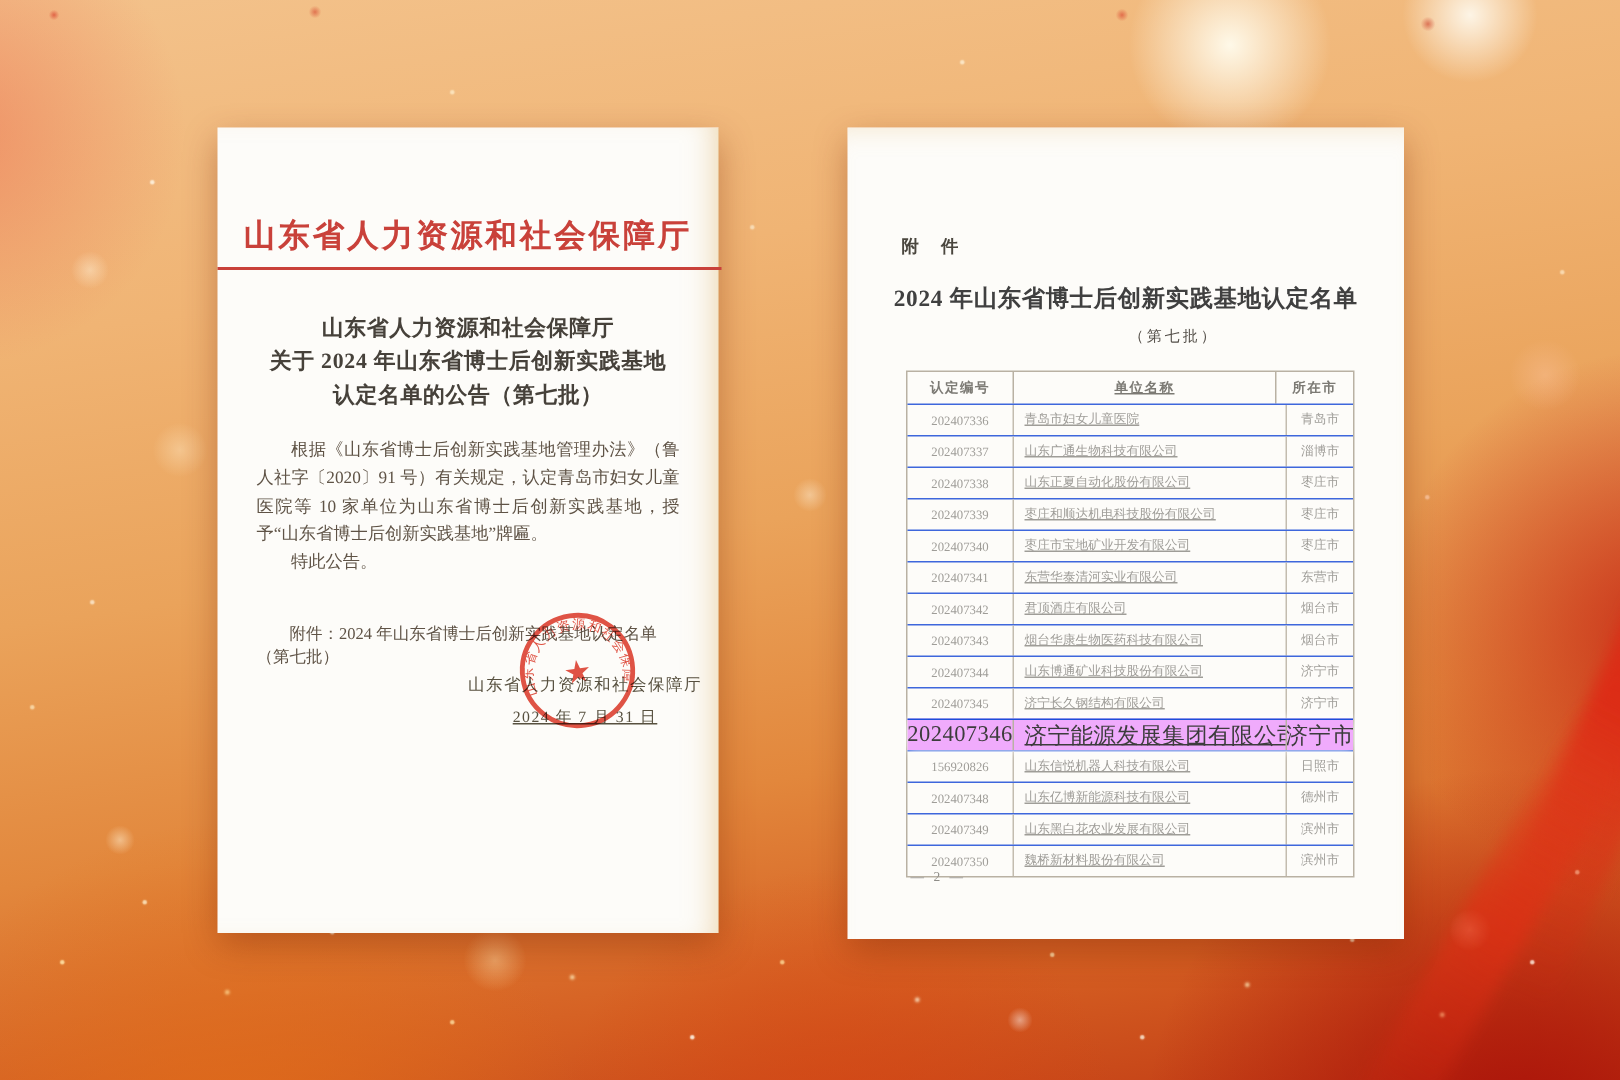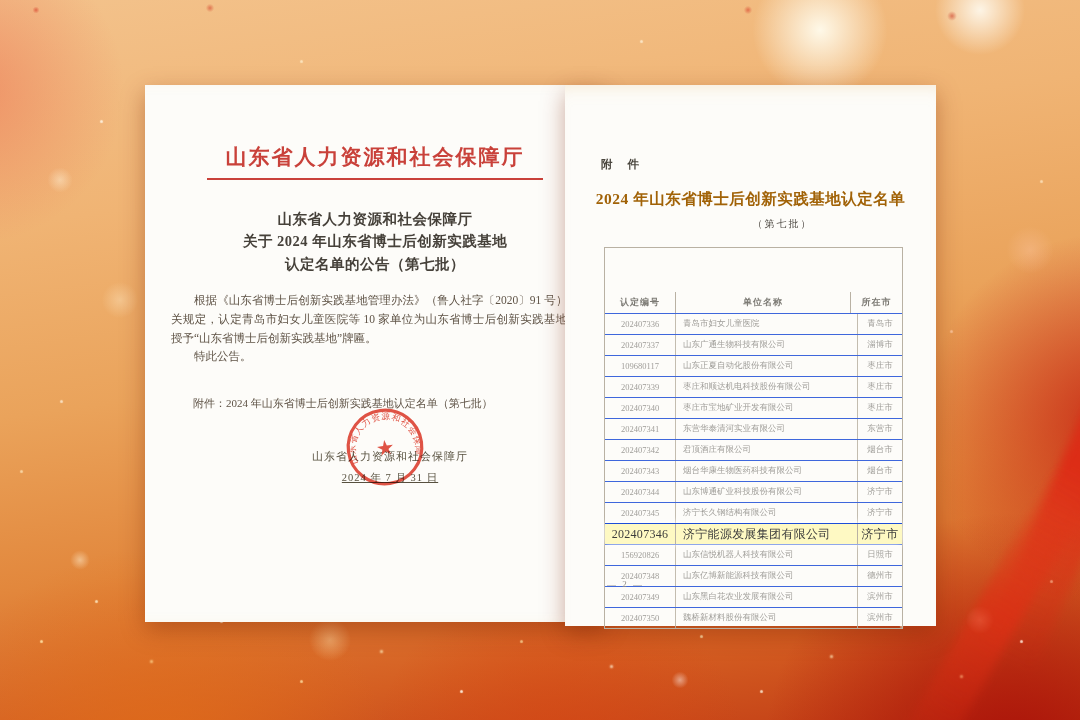--- a/index.html
+++ b/index.html
@@ -56,21 +56,21 @@
       radial-gradient(circle 7px at 952px 16px, rgba(200,45,25,.55), rgba(200,45,25,0) 70%);
   }
   .streak{position:absolute;filter:blur(5px);border-radius:8px;}
   .streak.s1{right:-40px;bottom:40px;width:60px;height:420px;transform:rotate(24deg);
     background:linear-gradient(rgba(230,40,20,0),rgba(225,35,18,.75),rgba(230,40,20,0));}
   .streak.s2{right:60px;bottom:-60px;width:46px;height:330px;transform:rotate(30deg);
     background:linear-gradient(rgba(235,60,25,0),rgba(228,45,20,.6),rgba(235,60,25,0));}
 
   
   .paper{position:absolute;background:#fdfcf9;box-shadow:0 8px 22px rgba(120,35,5,.38);}
-  .paper.left{left:145px;top:85px;width:460px;height:537px;
+  .paper.left{left:145px;top:85px;width:334px;height:537px;
     box-shadow:0 8px 22px rgba(120,35,5,.38), inset -16px 0 20px -14px rgba(222,176,96,.5);}
   .paper.right{left:565px;top:85px;width:371px;height:541px;
     box-shadow:0 8px 22px rgba(120,35,5,.38), inset 0 14px 18px -14px rgba(230,190,120,.35);}
 
   
   .letterhead{margin-top:58px;text-align:center;font-weight:bold;font-size:21px;
     letter-spacing:2px;color:#c9413a;}
   .letterhead-line{width:336px;height:2px;background:#c9413a;margin:7px auto 0;}
   .doc-title{margin-top:28px;text-align:center;font-weight:bold;font-size:14.5px;
     line-height:1.55;color:#46413a;letter-spacing:.5px;}
@@ -81,35 +81,35 @@
     font-size:11px;color:#57503f;letter-spacing:1px;}
   .sig-date{position:absolute;left:105px;top:386px;width:280px;text-align:center;
     font-size:10.5px;color:#57503f;letter-spacing:1px;text-decoration:underline;}
   .seal{position:absolute;left:200px;top:322px;width:80px;height:80px;
     transform:rotate(-8deg);opacity:.88;mix-blend-mode:multiply;}
 
   
   .attach-label{position:absolute;left:36px;top:72px;font-size:11.5px;color:#4a463e;
     letter-spacing:6px;font-weight:bold;}
   .r-title{position:absolute;left:0;top:104px;width:100%;text-align:center;font-weight:bold;
-    font-size:15.5px;color:#a16207;letter-spacing:.5px;}
+    font-size:15.5px;color:#404040;letter-spacing:.5px;}
   .r-subtitle{position:absolute;left:0;top:132px;width:100%;text-align:center;
     font-size:10px;color:#55504a;letter-spacing:2px;margin-left:32px;}
   .rtable{position:absolute;left:39px;top:162px;width:297px;
     border:1px solid #b9b1a3;font-size:8.5px;color:#8f8d88;}
   .trow{display:flex;height:20px;border-top:1px solid #1d4ed8;align-items:center;}
   .trow.head{height:21px;border-top:none;color:#7c7a74;font-weight:bold;font-size:9px;
-    letter-spacing:1px;margin-top:44px;}
+    letter-spacing:1px;}
   .tcell{height:100%;display:flex;align-items:center;justify-content:center;overflow:hidden;
     white-space:nowrap;}
   .c0{width:70px;border-right:1px solid #b9b1a3;justify-content:center;}
-  .c1{width:174px;border-right:1px solid #b9b1a3;justify-content:flex-start;padding-left:7px;}
+  .c1{width:174px;border-right:1px solid #b9b1a3;justify-content:flex-start;padding-left:7px;text-decoration:underline;}
   .c2{flex:1;justify-content:center;}
   .trow.faded{filter:blur(.4px);opacity:.85;}
-  .trow.hl{background:#fef9c3;color:#3c3c3c;font-size:12px;letter-spacing:.3px;
+  .trow.hl{background:#f0abfc;color:#3c3c3c;font-size:15px;letter-spacing:.3px;
     box-shadow:0 0 7px rgba(255,255,255,.95);position:relative;z-index:2;}
   .page-num{position:absolute;left:42px;top:494px;font-size:9px;color:#8f8d88;
     letter-spacing:2px;filter:blur(.3px);}
 </style>
 </head>
 <body>
 
 <div class="bg"></div>
 <div class="bokeh"></div>
 <div class="glitter"></div>
@@ -163,21 +163,21 @@
           <div class="tcell c0">202407336</div>
           <div class="tcell c1">青岛市妇女儿童医院</div>
           <div class="tcell c2">青岛市</div>
         </div>
         <div class="trow faded">
           <div class="tcell c0">202407337</div>
           <div class="tcell c1">山东广通生物科技有限公司</div>
           <div class="tcell c2">淄博市</div>
         </div>
         <div class="trow faded">
-          <div class="tcell c0">109680117</div>
+          <div class="tcell c0">202407338</div>
           <div class="tcell c1">山东正夏自动化股份有限公司</div>
           <div class="tcell c2">枣庄市</div>
         </div>
         <div class="trow faded">
           <div class="tcell c0">202407339</div>
           <div class="tcell c1">枣庄和顺达机电科技股份有限公司</div>
           <div class="tcell c2">枣庄市</div>
         </div>
         <div class="trow faded">
           <div class="tcell c0">202407340</div>

